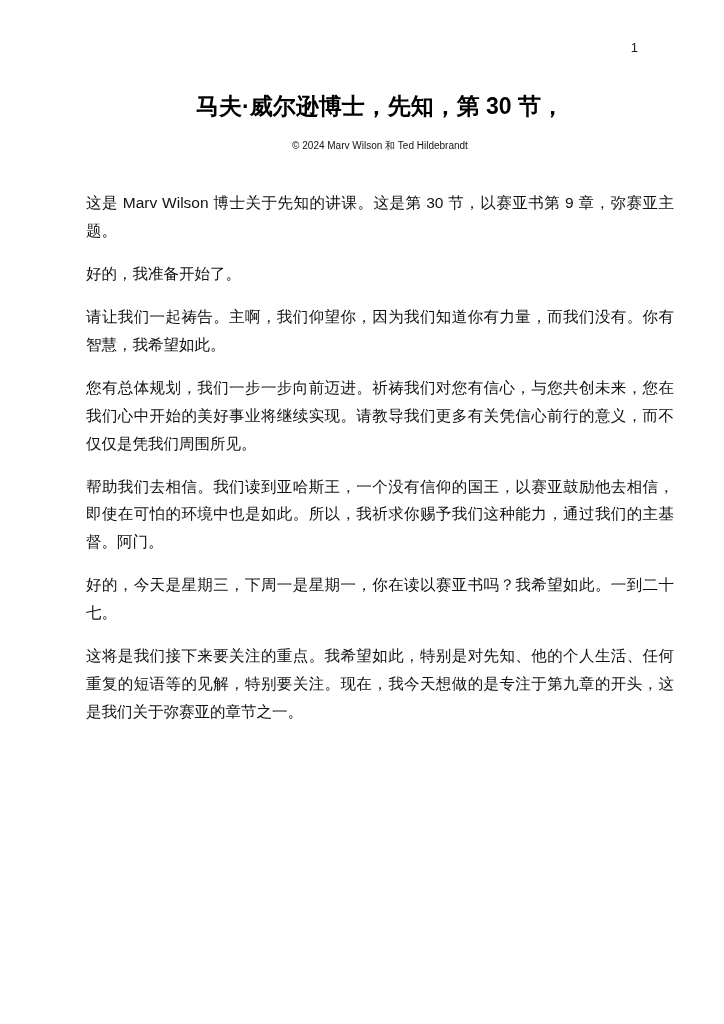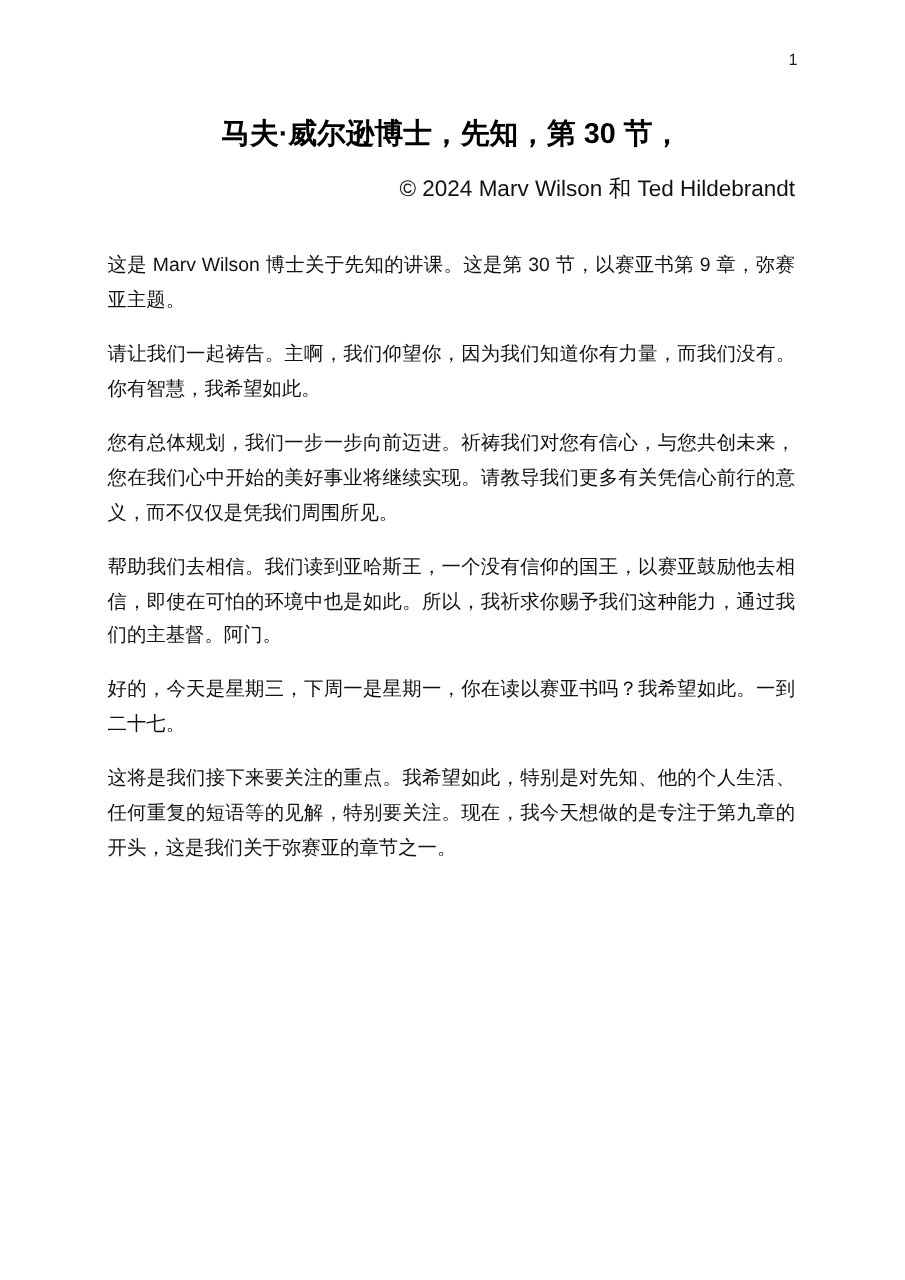--- a/index.html
+++ b/index.html
@@ -18,33 +18,33 @@
     overflow: hidden;
   }
   .page-number {
     position: absolute;
     top: 40px;
     right: 86px;
     font-size: 13px;
     color: #222222;
   }
   .content {
-    padding: 82px 88px 0 86px;
+    padding: 82px 50px 0 86px;
   }
   .doc-title {
     text-align: center;
     font-weight: 700;
     font-size: 23px;
     line-height: 2.15;
     color: #000000;
     margin: 0;
   }
   .copyright {
-    text-align: right;
-    font-size: 18px;
+    text-align: center;
+    font-size: 10px;
     color: #111111;
     margin: 8px 0 0 0;
   }
   .body-text {
     margin-top: 36px;
   }
   .body-text p {
     font-size: 15.5px;
     line-height: 1.8;
     text-align: justify;
@@ -62,20 +62,21 @@
   <div class="content">
 
     <h1 class="doc-title">
       <span>马夫·威尔逊博士，先知，第 30 节，</span><br>
     </h1>
 
     <div class="copyright">© 2024 Marv Wilson 和 Ted Hildebrandt</div>
 
     <div class="body-text">
       <p>这是 Marv Wilson 博士关于先知的讲课。这是第 30 节，以赛亚书第 9 章，弥赛亚主题。</p>
+      <p>好的，我准备开始了。</p>
       <p>请让我们一起祷告。主啊，我们仰望你，因为我们知道你有力量，而我们没有。你有智慧，我希望如此。</p>
       <p>您有总体规划，我们一步一步向前迈进。祈祷我们对您有信心，与您共创未来，您在我们心中开始的美好事业将继续实现。请教导我们更多有关凭信心前行的意义，而不仅仅是凭我们周围所见。</p>
       <p>帮助我们去相信。我们读到亚哈斯王，一个没有信仰的国王，以赛亚鼓励他去相信，即使在可怕的环境中也是如此。所以，我祈求你赐予我们这种能力，通过我们的主基督。阿门。</p>
       <p>好的，今天是星期三，下周一是星期一，你在读以赛亚书吗？我希望如此。一到二十七。</p>
       <p>这将是我们接下来要关注的重点。我希望如此，特别是对先知、他的个人生活、任何重复的短语等的见解，特别要关注。现在，我今天想做的是专注于第九章的开头，这是我们关于弥赛亚的章节之一。</p>
     </div>
 
   </div>
 
 </div>

